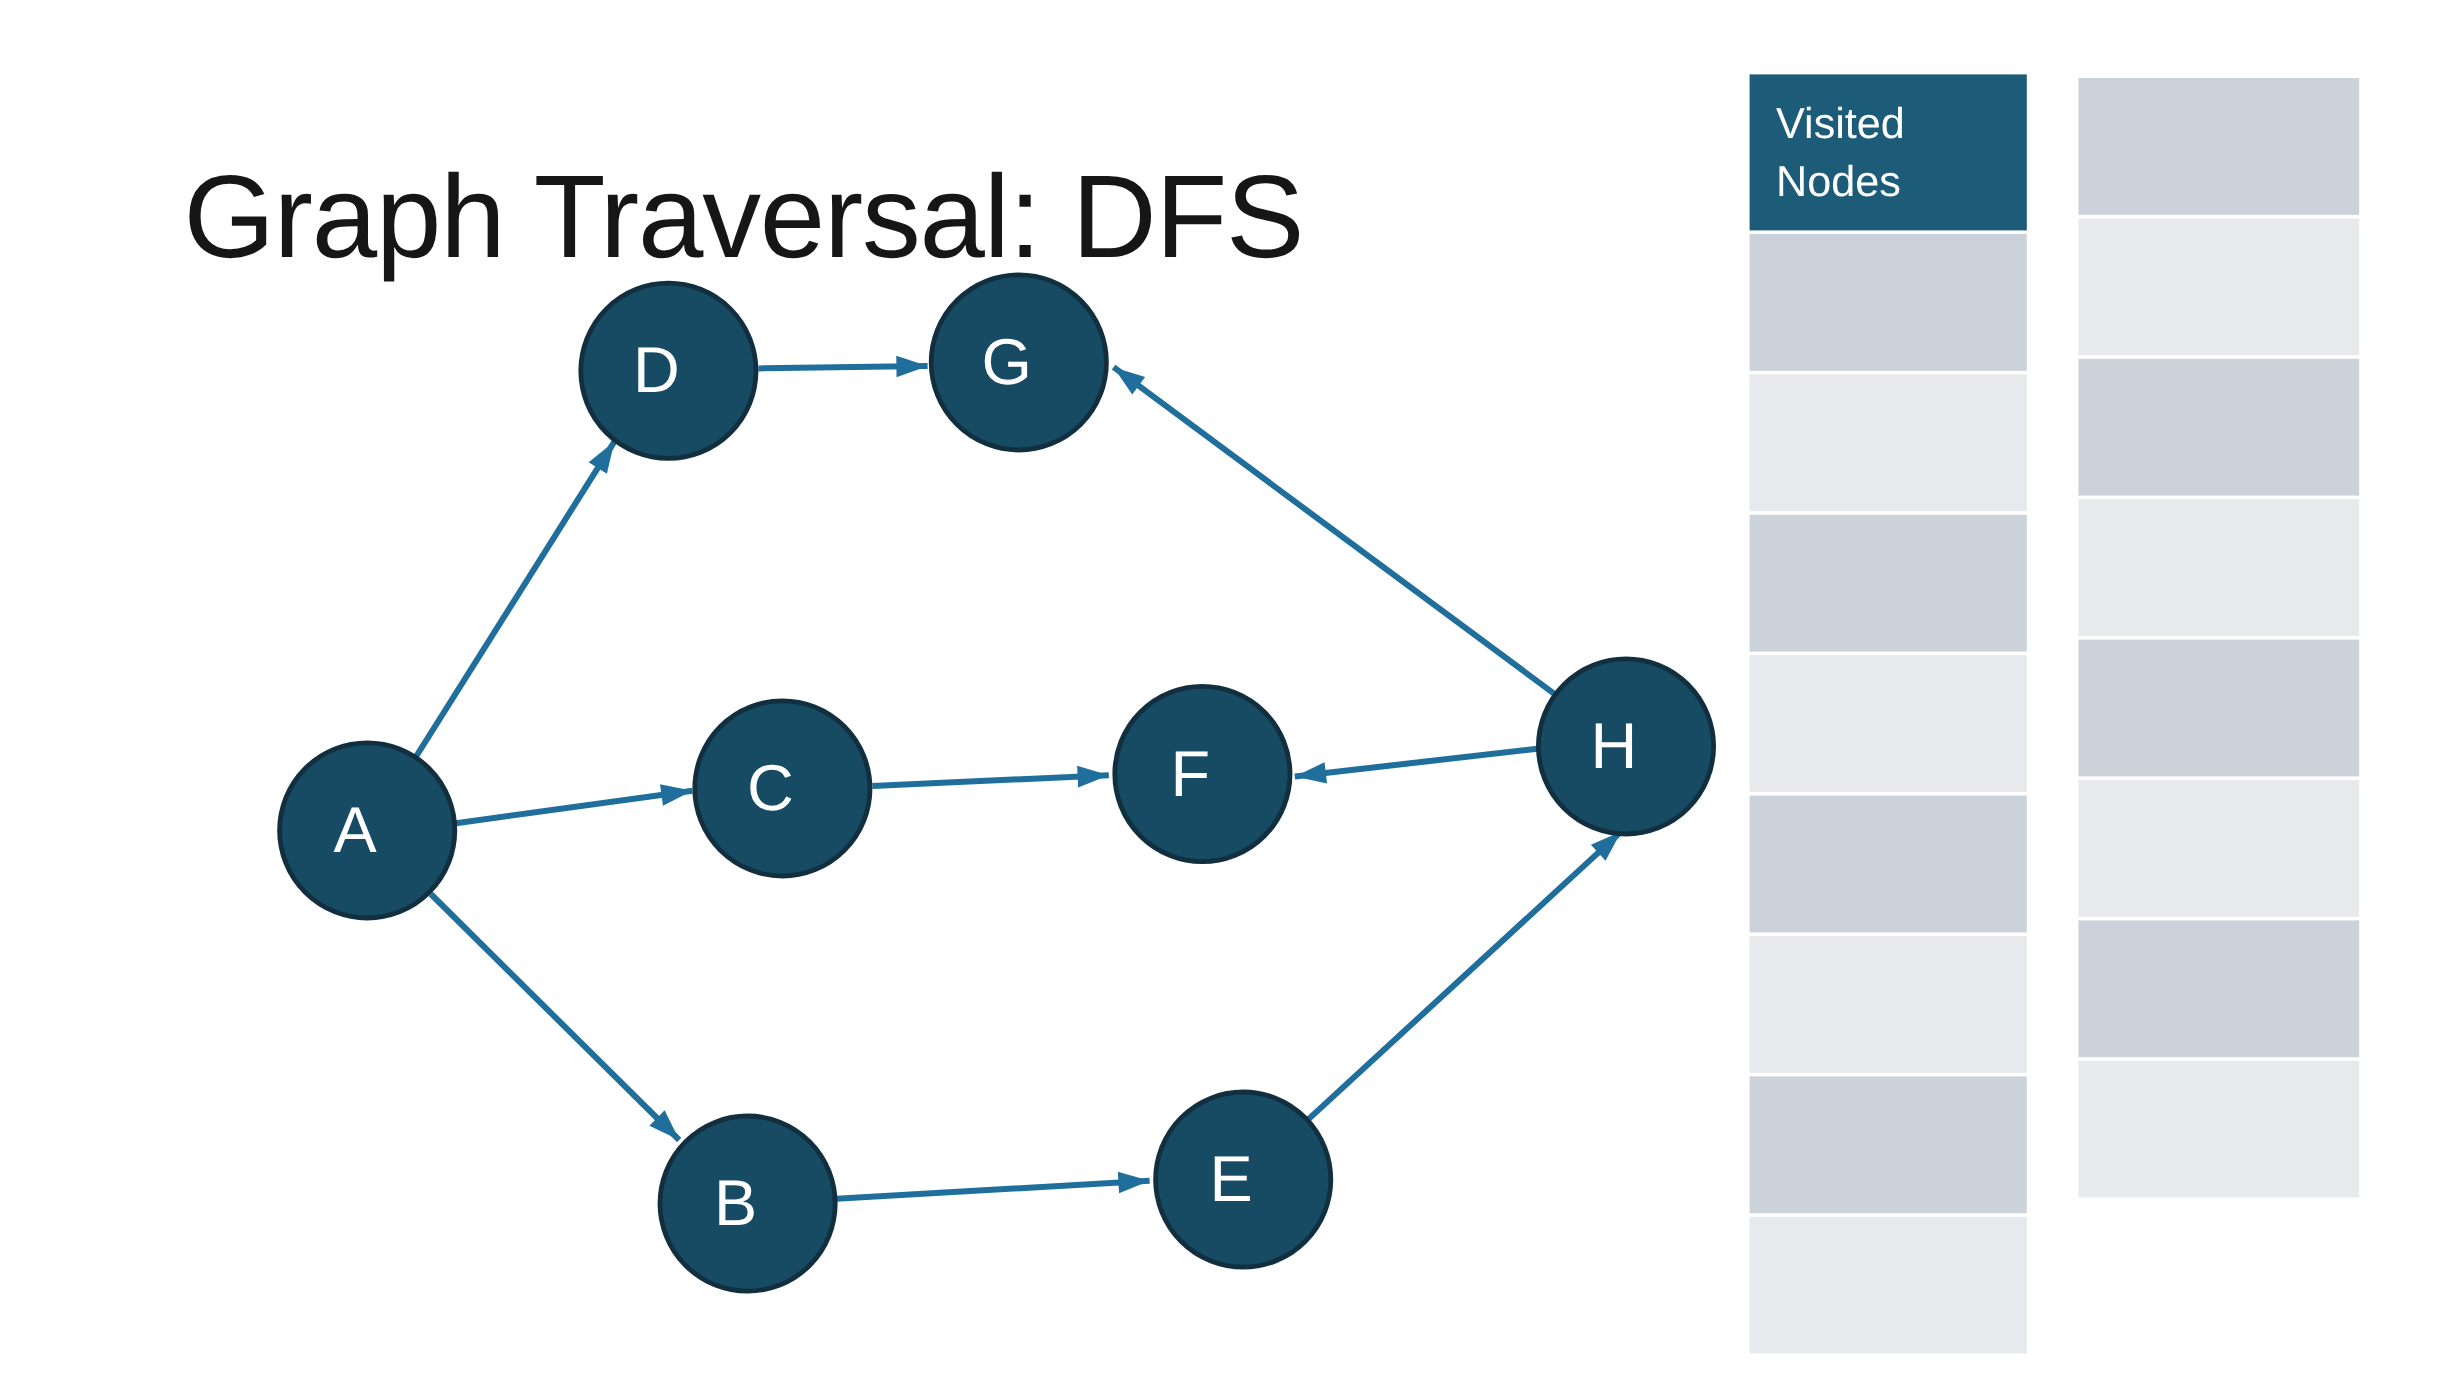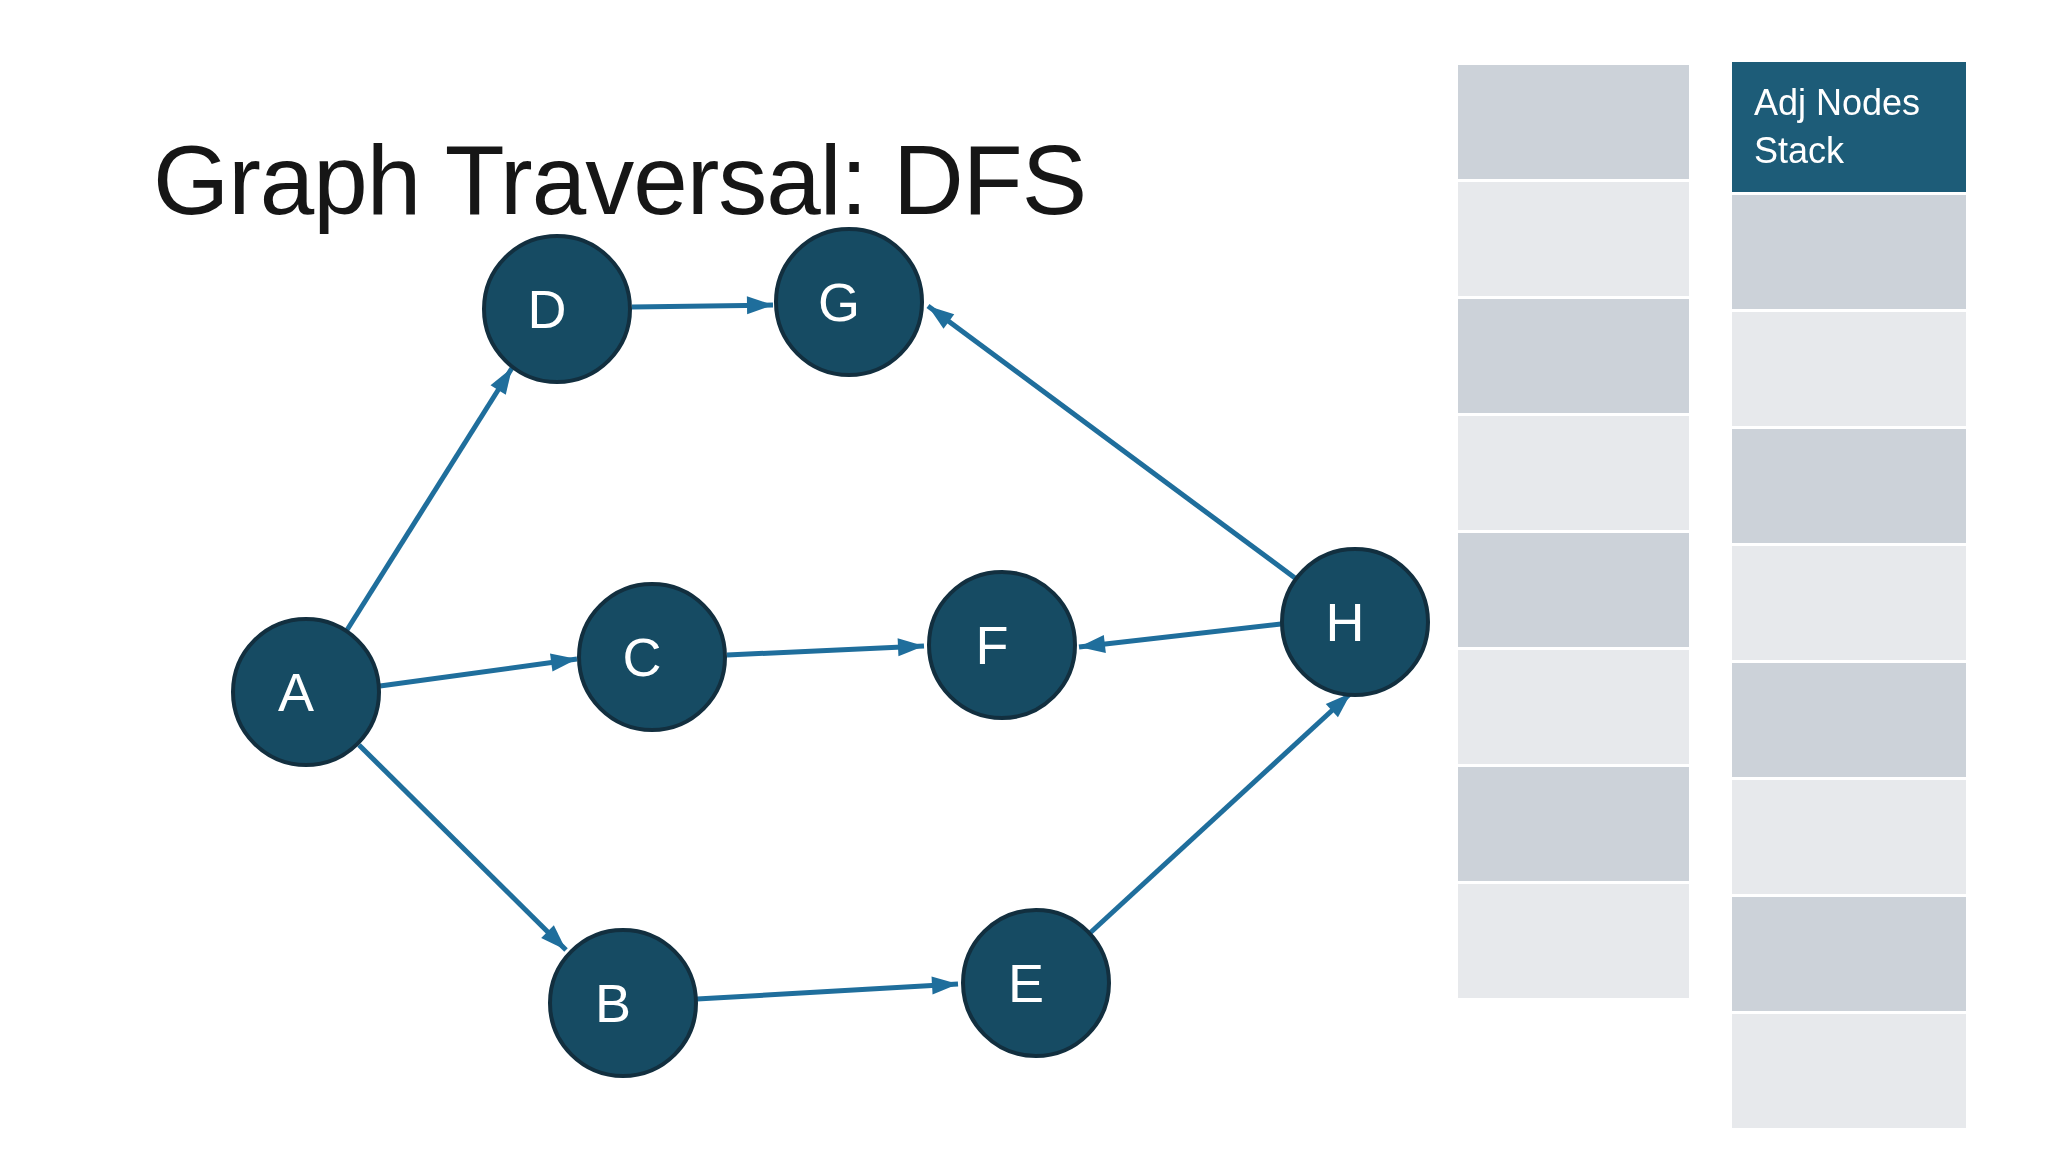--- a/index.html
+++ b/index.html
@@ -82,34 +82,34 @@
         <text x="839" y="302" text-anchor="middle" dominant-baseline="central" class="node-label">G</text>
       </g>
       <g>
         <circle cx="1355" cy="622" r="73" fill="#164b63" stroke="#122f3f" stroke-width="4"></circle>
         <text x="1345" y="622" text-anchor="middle" dominant-baseline="central" class="node-label">H</text>
       </g>
     </g>
 </svg>
 
 <div class="side-table" id="visited-table" style="left: 1458px; width: 231px;">
+  <div class="tbl-header" style="background: rgb(29, 92, 120); color: rgb(255, 255, 255);">Visited Nodes</div>
   <div class="tbl-body">
       <div class="tbl-row" style="background: rgb(204, 210, 217);"></div>
       <div class="tbl-row" style="background: rgb(231, 233, 236);"></div>
       <div class="tbl-row" style="background: rgb(204, 210, 217);"></div>
       <div class="tbl-row" style="background: rgb(231, 233, 236);"></div>
       <div class="tbl-row" style="background: rgb(204, 210, 217);"></div>
       <div class="tbl-row" style="background: rgb(231, 233, 236);"></div>
       <div class="tbl-row" style="background: rgb(204, 210, 217);"></div>
       <div class="tbl-row" style="background: rgb(231, 233, 236);"></div>
     </div>
 </div>
 
 <div class="side-table" id="adjacency-table" style="left: 1732px; width: 234px;">
-  <div class="tbl-header" style="background: rgb(29, 92, 120); color: rgb(255, 255, 255);">Adj Nodes Stack</div>
   <div class="tbl-body">
       <div class="tbl-row" style="background: rgb(204, 210, 217);"></div>
       <div class="tbl-row" style="background: rgb(231, 233, 236);"></div>
       <div class="tbl-row" style="background: rgb(204, 210, 217);"></div>
       <div class="tbl-row" style="background: rgb(231, 233, 236);"></div>
       <div class="tbl-row" style="background: rgb(204, 210, 217);"></div>
       <div class="tbl-row" style="background: rgb(231, 233, 236);"></div>
       <div class="tbl-row" style="background: rgb(204, 210, 217);"></div>
       <div class="tbl-row" style="background: rgb(231, 233, 236);"></div>
     </div>

